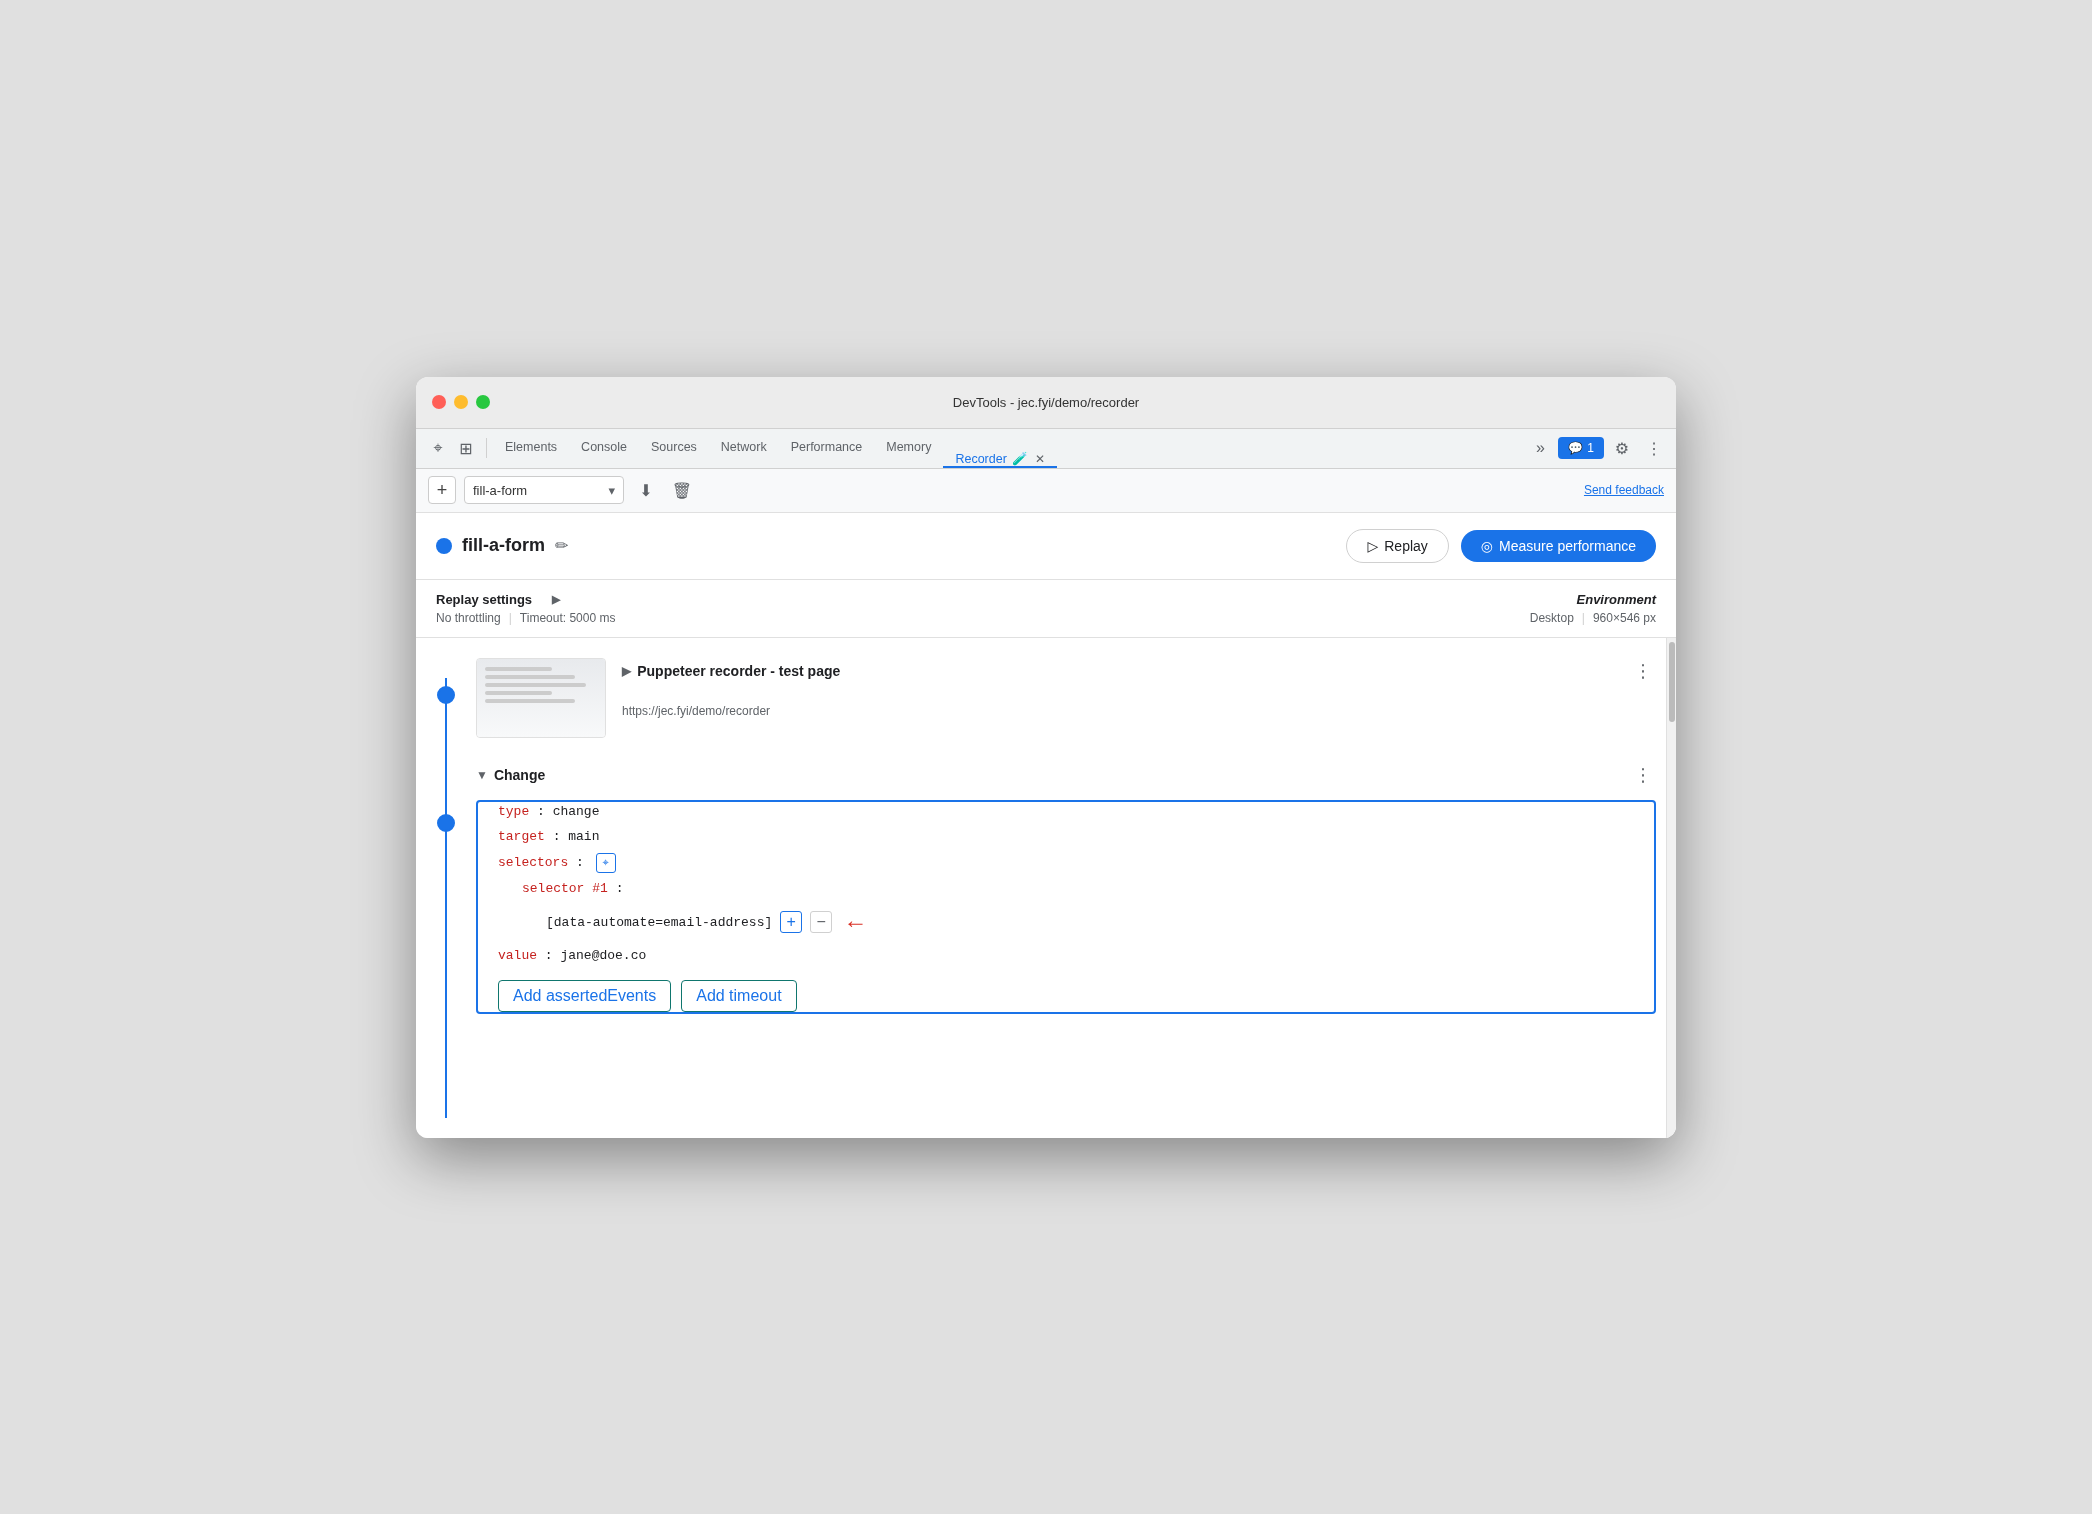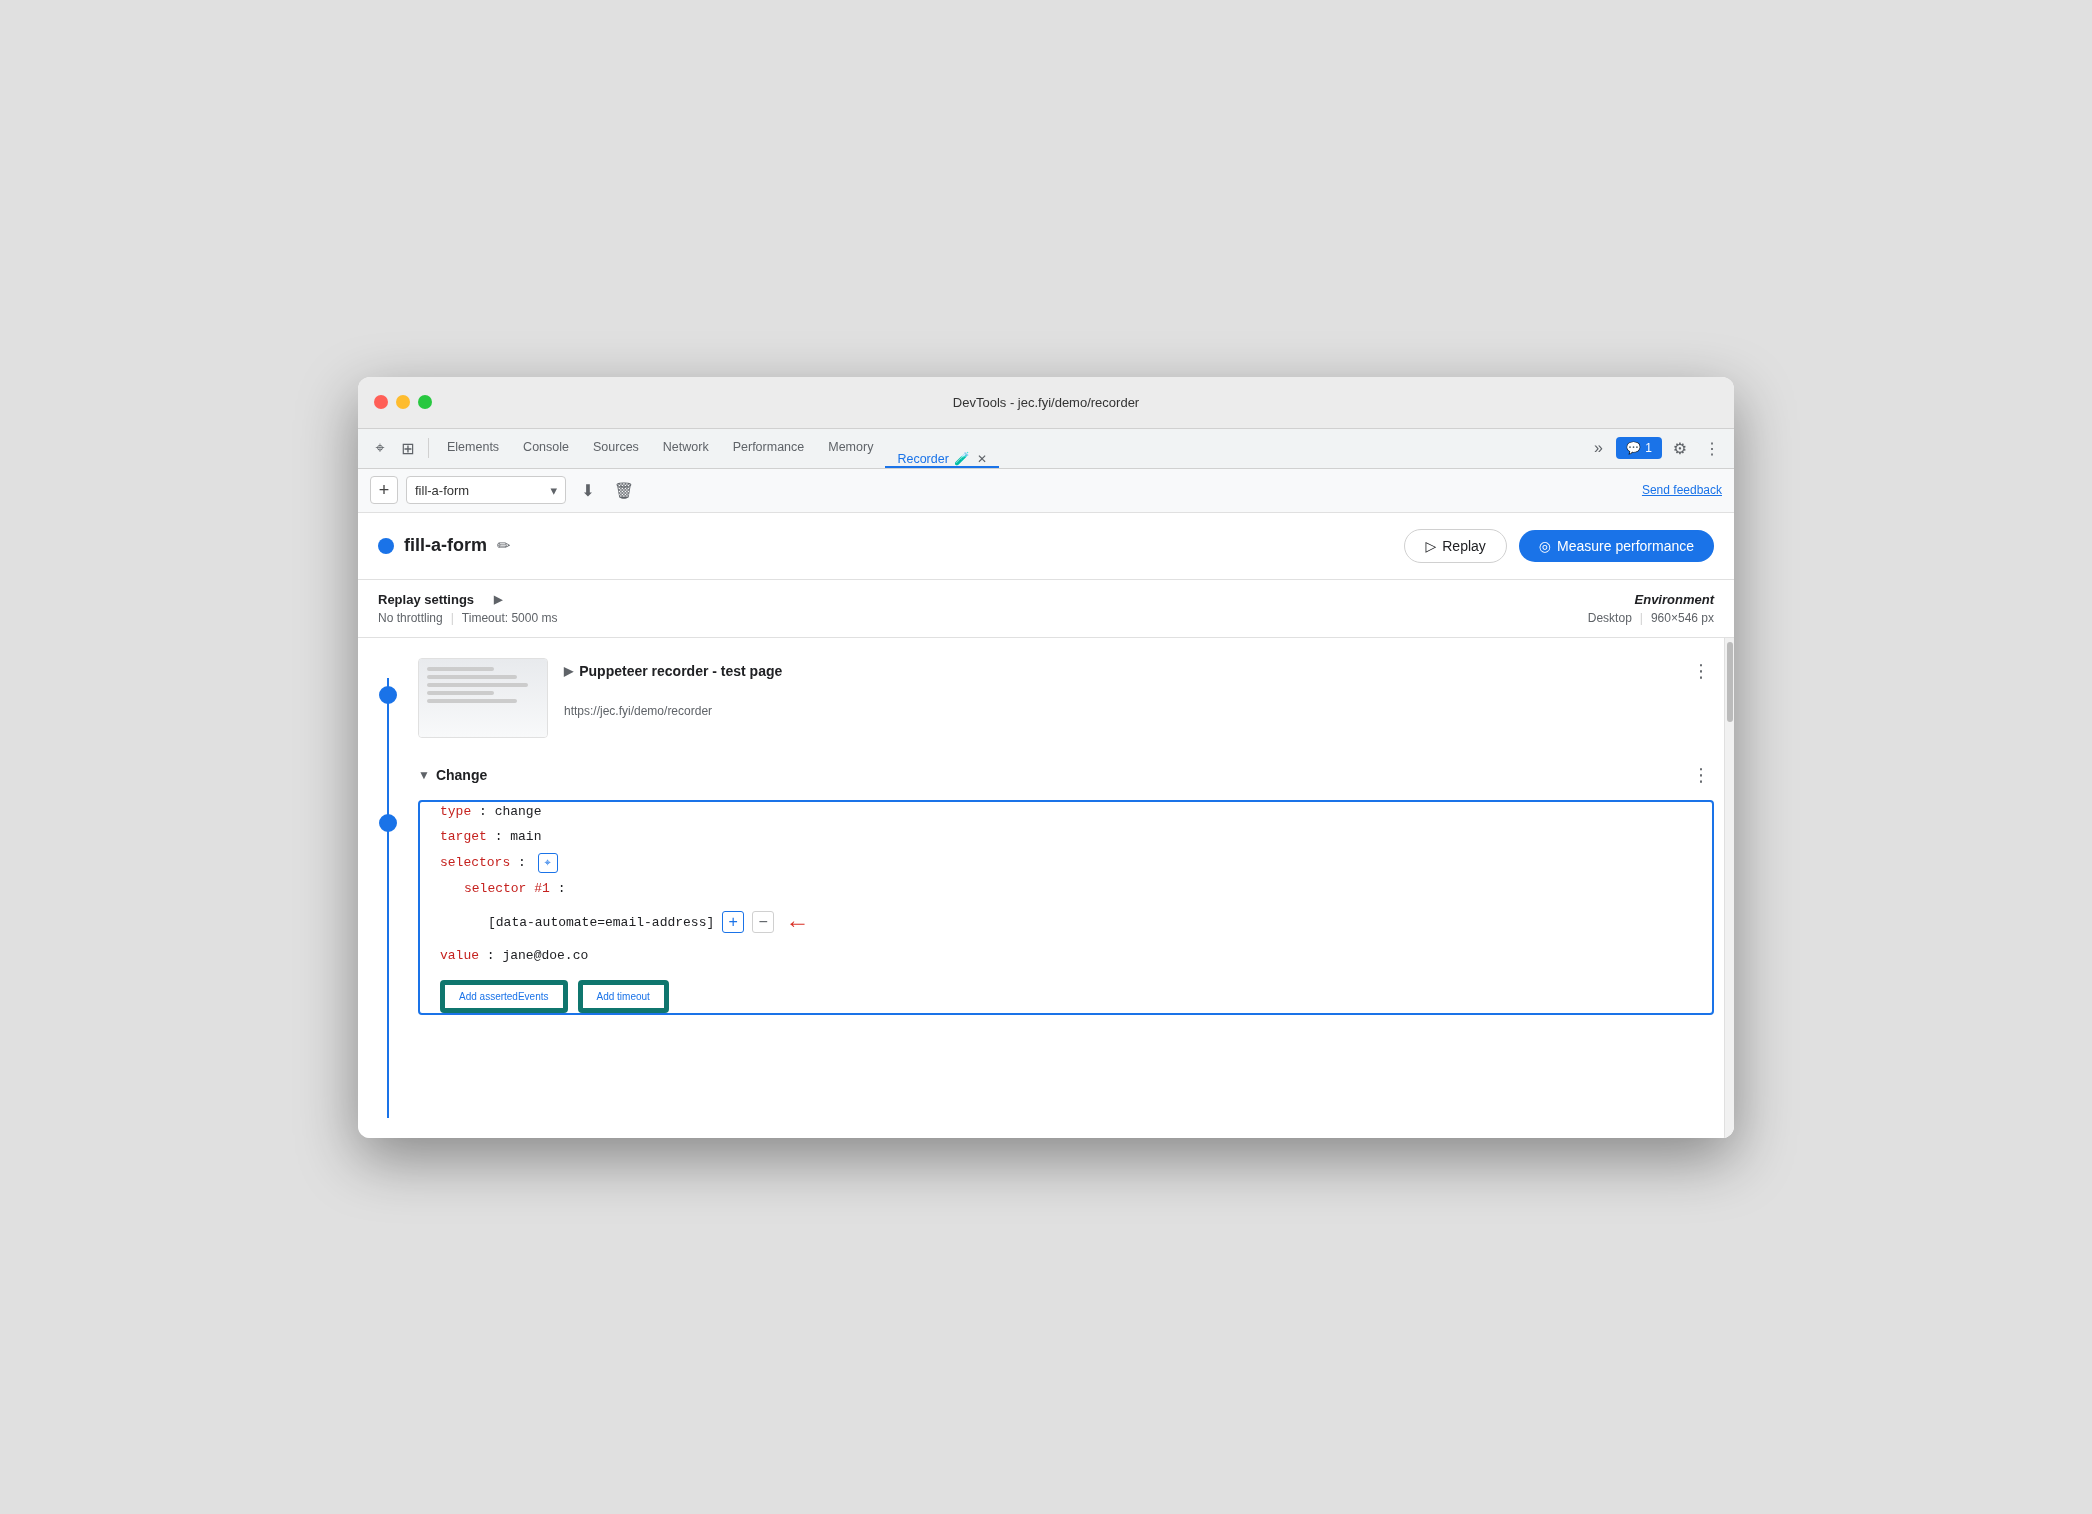--- a/index.html
+++ b/index.html
@@ -5,21 +5,21 @@
     * { box-sizing: border-box; margin: 0; padding: 0; }
     body {
       background: #e0e0e0;
       display: flex;
       justify-content: center;
       align-items: center;
       min-height: 100vh;
       font-family: -apple-system, BlinkMacSystemFont, 'Segoe UI', sans-serif;
     }
     .window {
-      width: 1376px;
+      width: 1260px;
       background: #f5f5f5;
       border-radius: 12px;
       box-shadow: 0 20px 60px rgba(0,0,0,0.4);
       overflow: hidden;
     }
     
     .titlebar {
       background: #ececec;
       height: 52px;
       display: flex;
@@ -469,26 +469,26 @@
       font-size: 24px;
       margin-left: 8px;
     }
     
     .action-buttons {
       display: flex;
       gap: 10px;
       margin-top: 14px;
     }
     .btn-action {
-      border: 5px solid #0f766e;
+      border: 1px solid #0f766e;
       background: white;
       color: #1a73e8;
       border-radius: 4px;
       padding: 6px 14px;
-      font-size: 10px;
+      font-size: 16px;
       cursor: pointer;
     }
     
     .scroll-track {
       width: 10px;
       background: #f1f1f1;
       border-left: 1px solid #e0e0e0;
       position: absolute;
       right: 0;
       top: 0;

